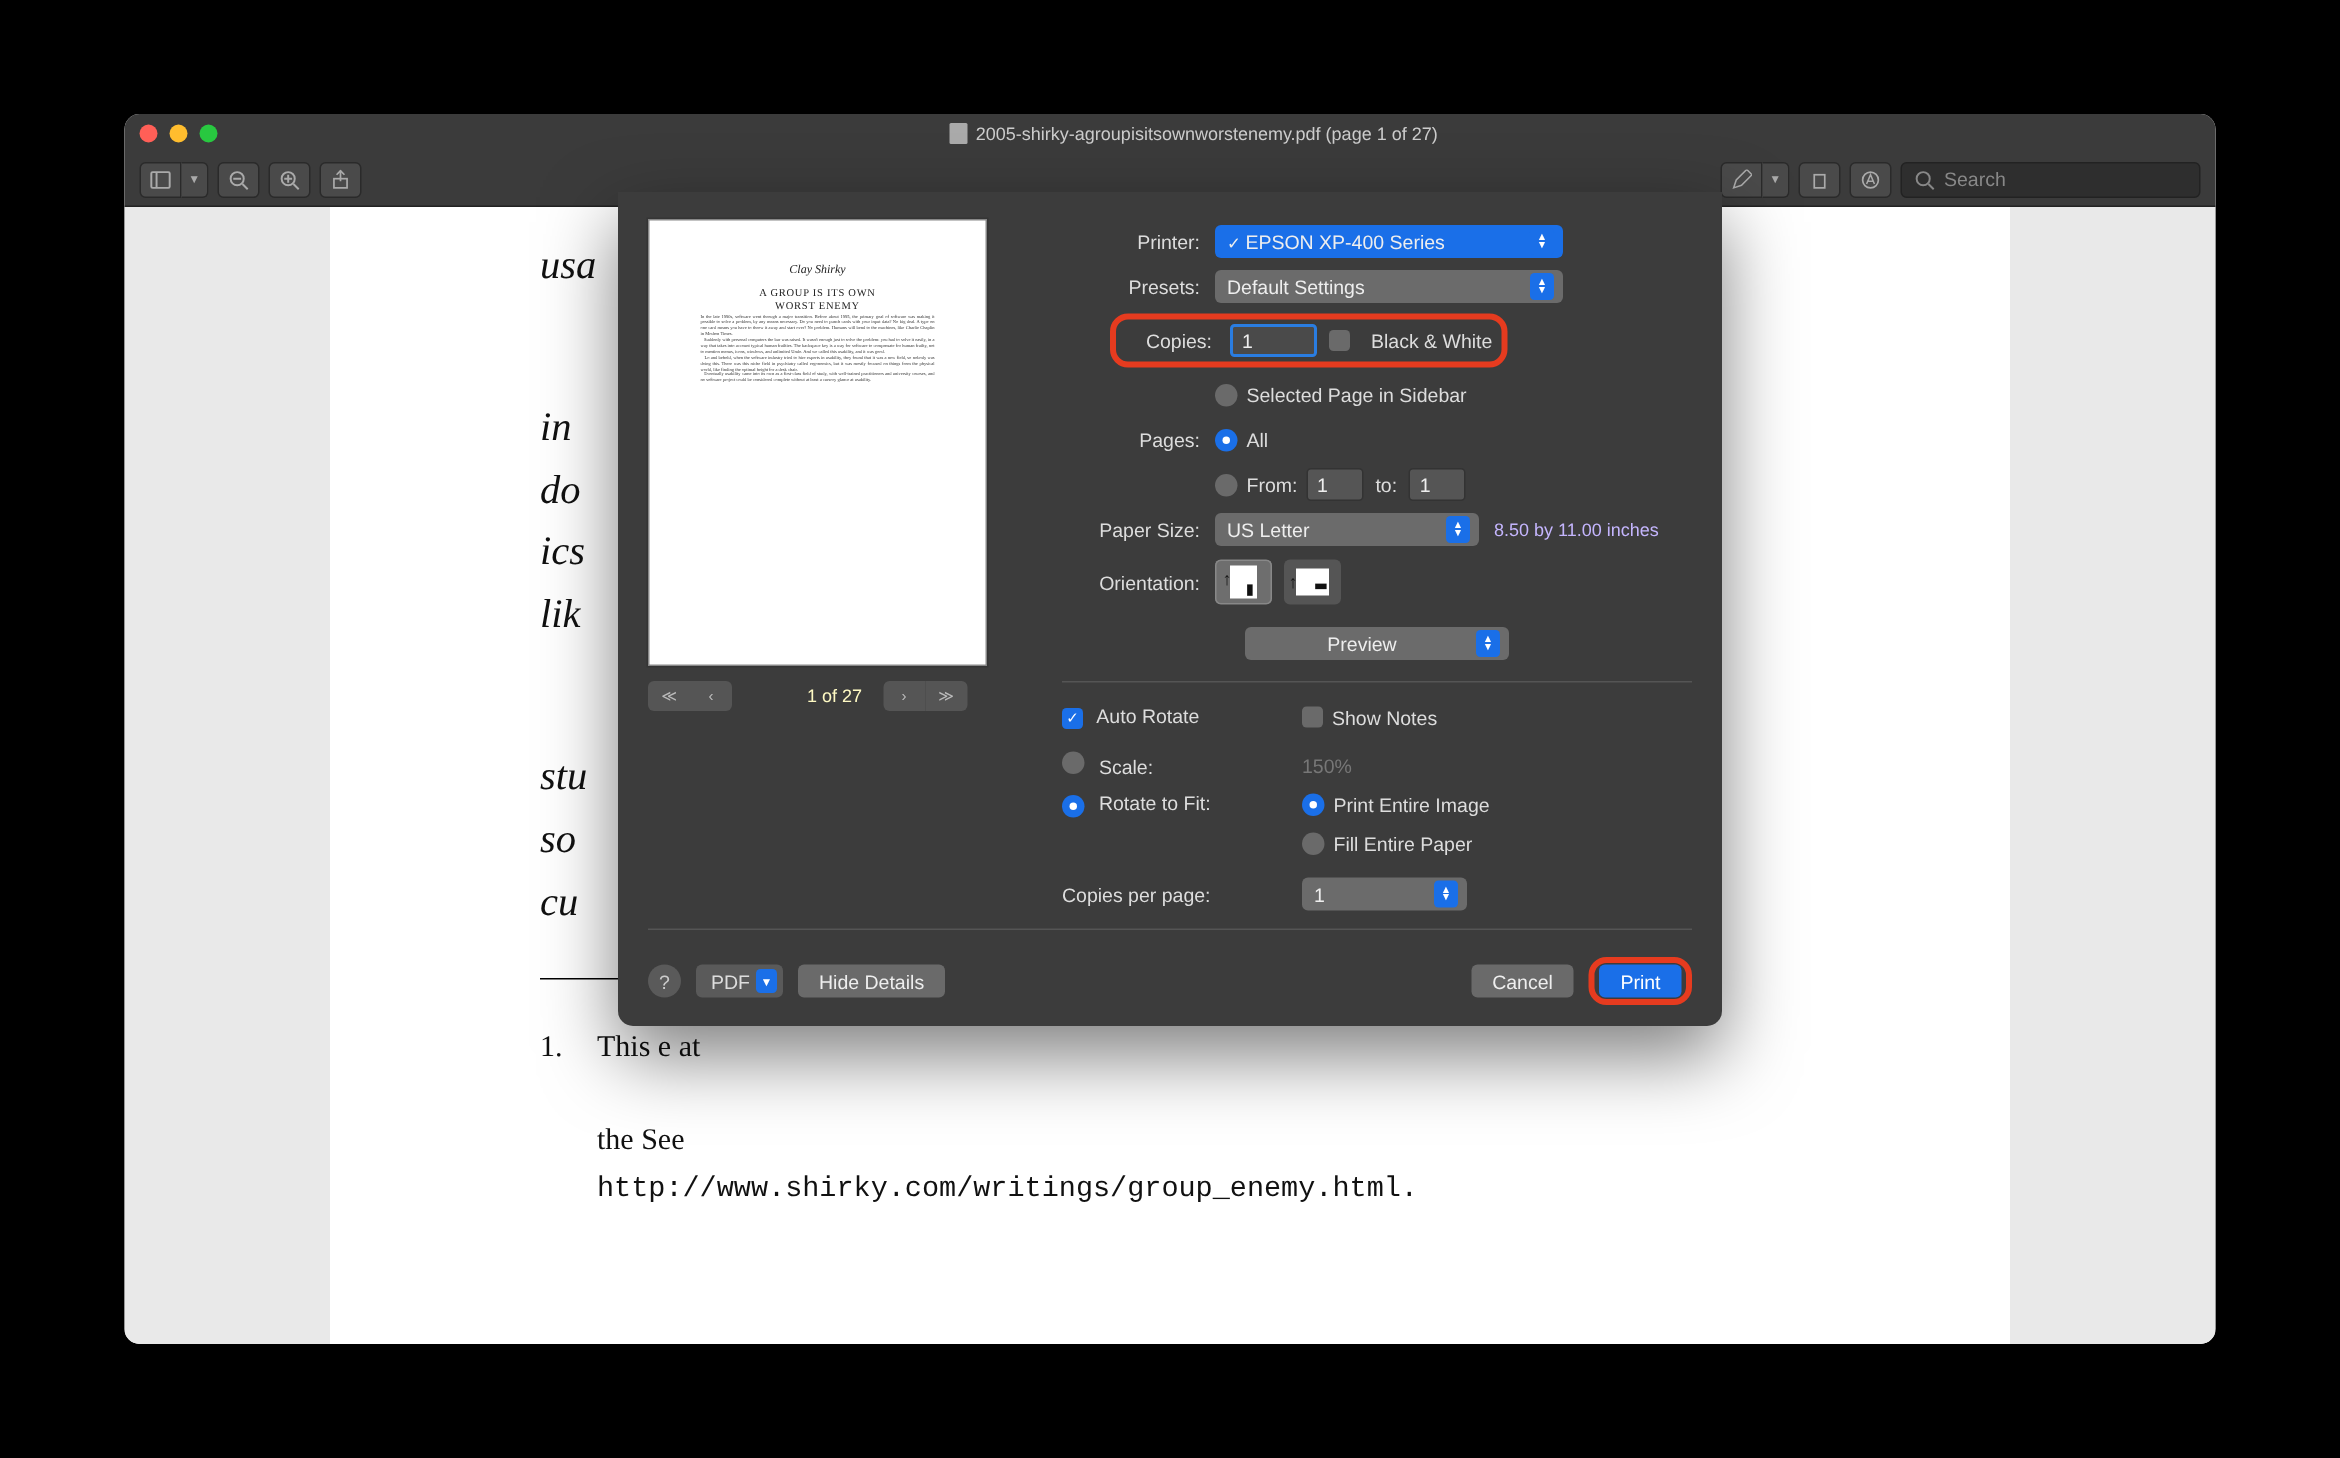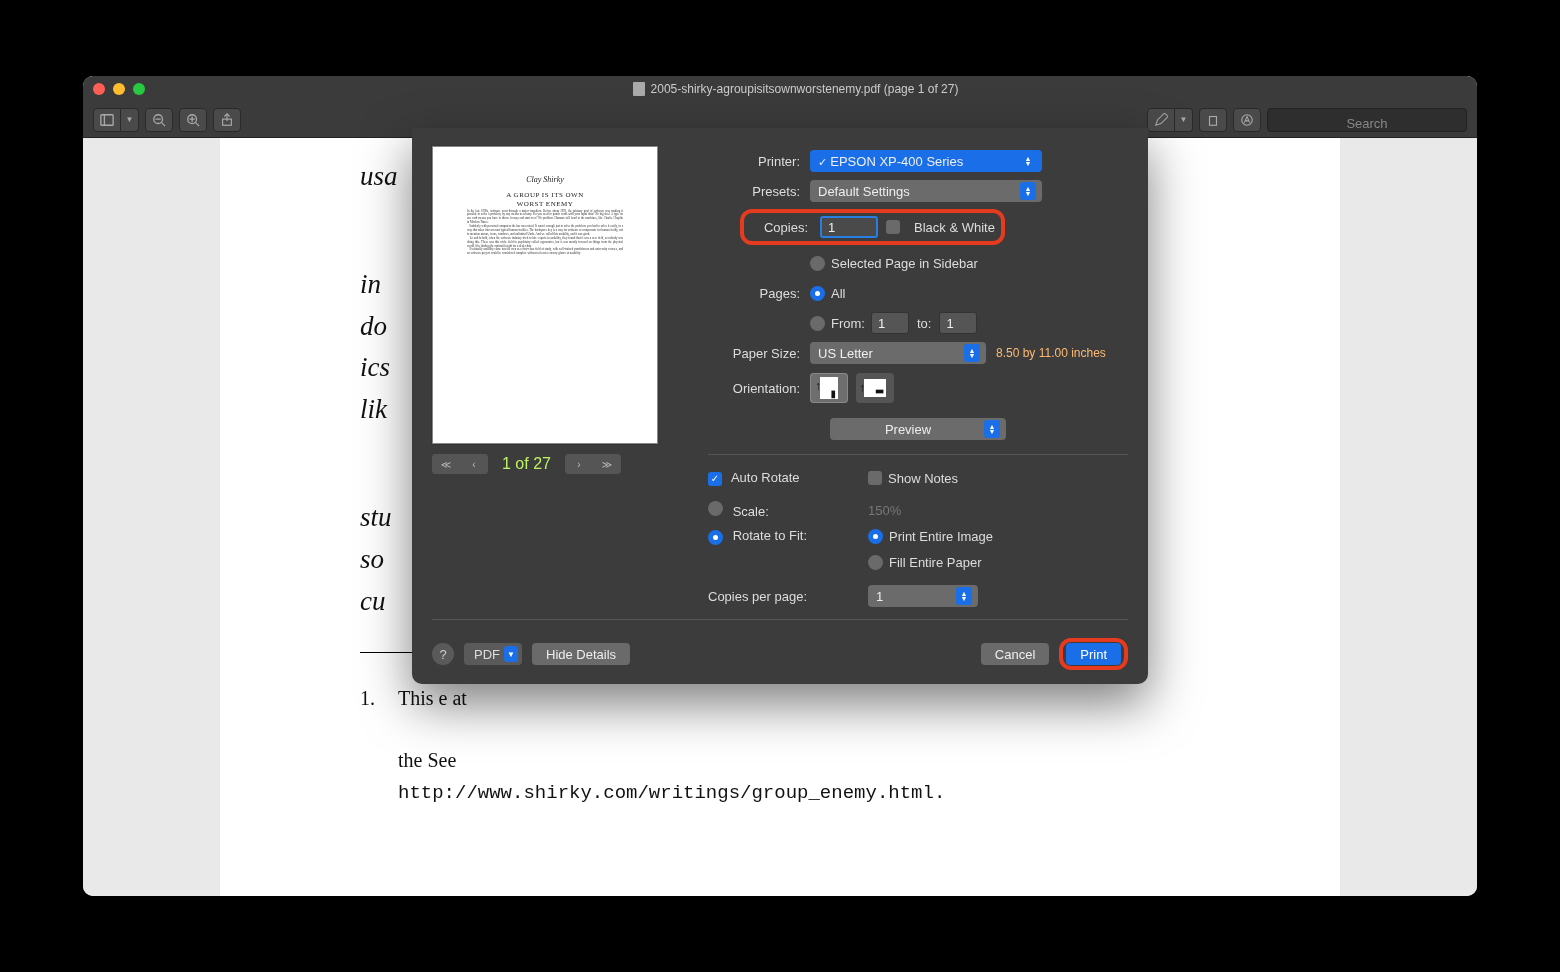--- a/index.html
+++ b/index.html
@@ -67,21 +67,20 @@
   }
   .tgroup { display: flex; }
   .tgroup .tbtn:first-child { border-top-right-radius: 0; border-bottom-right-radius: 0; }
   .tgroup .tbtn:last-child { border-top-left-radius: 0; border-bottom-left-radius: 0; border-left: none; }
   .toolbar .spacer { flex: 1; }
   .searchbox {
     width: 200px; height: 24px;
     background: #2e2e2e; border: 1px solid #222; border-radius: 4px;
     display: flex; align-items: center; gap: 6px; padding: 0 8px;
     color: #888;
-    flex-direction: column;
   }
   
   .doc-area {
     position: absolute;
     top: 62px; left: 0; right: 0; bottom: 0;
     background: #e9e9e9;
     padding: 0 20px;
     overflow: hidden;
   }
   .page {
@@ -129,21 +128,21 @@
   .preview-page .pp-body { font-size: 3px; color: #333; text-align: justify; }
   .preview-nav { display: flex; align-items: center; gap: 8px; margin-top: 10px; }
   .navbtn {
     height: 20px; width: 28px; background: #555; border-radius: 4px;
     display: inline-flex; align-items: center; justify-content: center;
     color: #bbb; font-size: 10px;
   }
   .navgroup { display: flex; }
   .navgroup .navbtn:first-child { border-top-right-radius:0; border-bottom-right-radius:0; }
   .navgroup .navbtn:last-child { border-top-left-radius:0; border-bottom-left-radius:0; }
-  .page-count { color: #bef264; font-size: 16px; padding: 0 6px;}
+  .page-count { color: #fef9c3; font-size: 12px; padding: 0 6px; margin-left: 36px;}
   .form-col { flex: 1; }
   .row { display: flex; align-items: center; min-height: 30px; }
   .row-label { width: 102px; text-align: right; padding-right: 10px; color: #ddd; }
   .select {
     height: 22px; background: #6b6b6b;
     border-radius: 4px; display: flex; align-items: center;
     padding: 0 6px 0 8px; gap: 6px; position: relative;
     color: #eee;
   }
   .select .caret {
@@ -186,21 +185,21 @@
   .footer {
     display: flex; align-items: center; gap: 10px;
     margin-top: 18px;
   }
   .help-btn { width:22px; height:22px; border-radius:50%; background:#5a5a5a; display:inline-flex; align-items:center; justify-content:center; color:#ccc;}
   .pdf-btn { height:22px; background:#5a5a5a; border-radius:4px; padding:0 4px 0 10px; display:flex; align-items:center; gap:4px;}
   .pdf-btn .mini-caret { width:14px; height:16px; background:#1a6fe8; border-radius:3px; display:flex; align-items:center; justify-content:center; color:#fff; font-size:8px;}
   .btn { height:22px; padding: 0 14px; border-radius:4px; background:#6a6a6a; color:#eee; display:inline-flex; align-items:center;}
   .btn.primary { background:#1a6fe8; color:#fff;}
   .footer .spacer { flex:1; }
-  .dim-text { color:#fdba74; font-size:12px; margin-left:10px;}
+  .dim-text { color:#c4b5fd; font-size:12px; margin-left:10px;}
   .pages-opts { padding-left: 0px;}
   .pages-opts .row { min-height: 24px; }
   .pages-opts .radio-label { display:flex; align-items:center; }
   .page .para1 { margin-top: -12px; }
   .svgicon { width:14px; height:14px; }
 </style>
 </head>
 <body>
 
 <div class="window">

